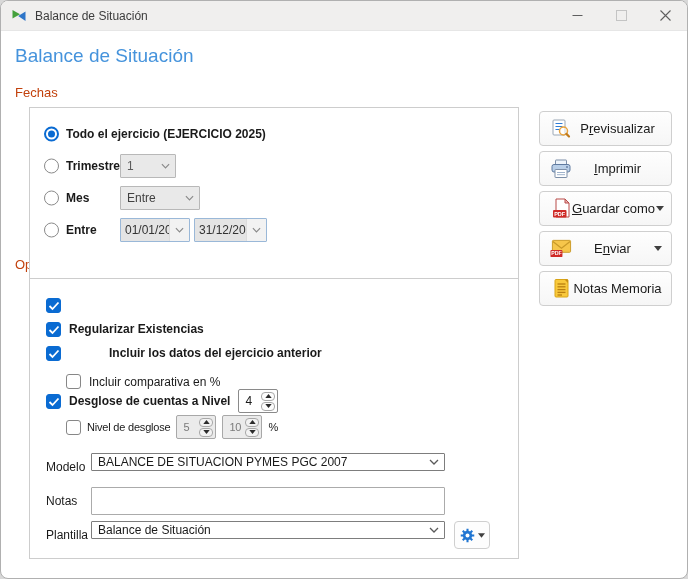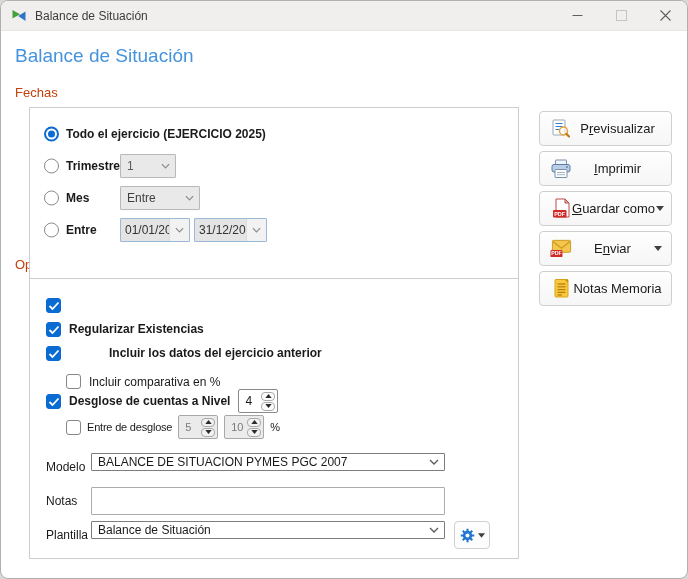--- a/index.html
+++ b/index.html
@@ -213,21 +213,21 @@
               <svg width="7" height="4" viewBox="0 0 8 5">
                 <path d="M0 0h8L4 5z" fill="#2b2b2b"></path>
               </svg>
             </span>
         </span>
       </span>
     </div>
 
     <div class="chk-row indent smalltext" style="top:136px;height:24px;gap:6px;">
       <span class="chk"></span>
-      <span class="chk-label">Entre de desglose</span>
+      <span class="chk-label">Nivel de desglose</span>
       <span class="spinner disabled">
         <span class="spin-val">5</span>
         <span class="spin-btns">
           <span class="spin-btn">
               <svg width="7" height="4" viewBox="0 0 8 5">
                 <path d="M0 5h8L4 0z" fill="#2b2b2b"></path>
               </svg>
             </span>
           <span class="spin-btn">
               <svg width="7" height="4" viewBox="0 0 8 5">

